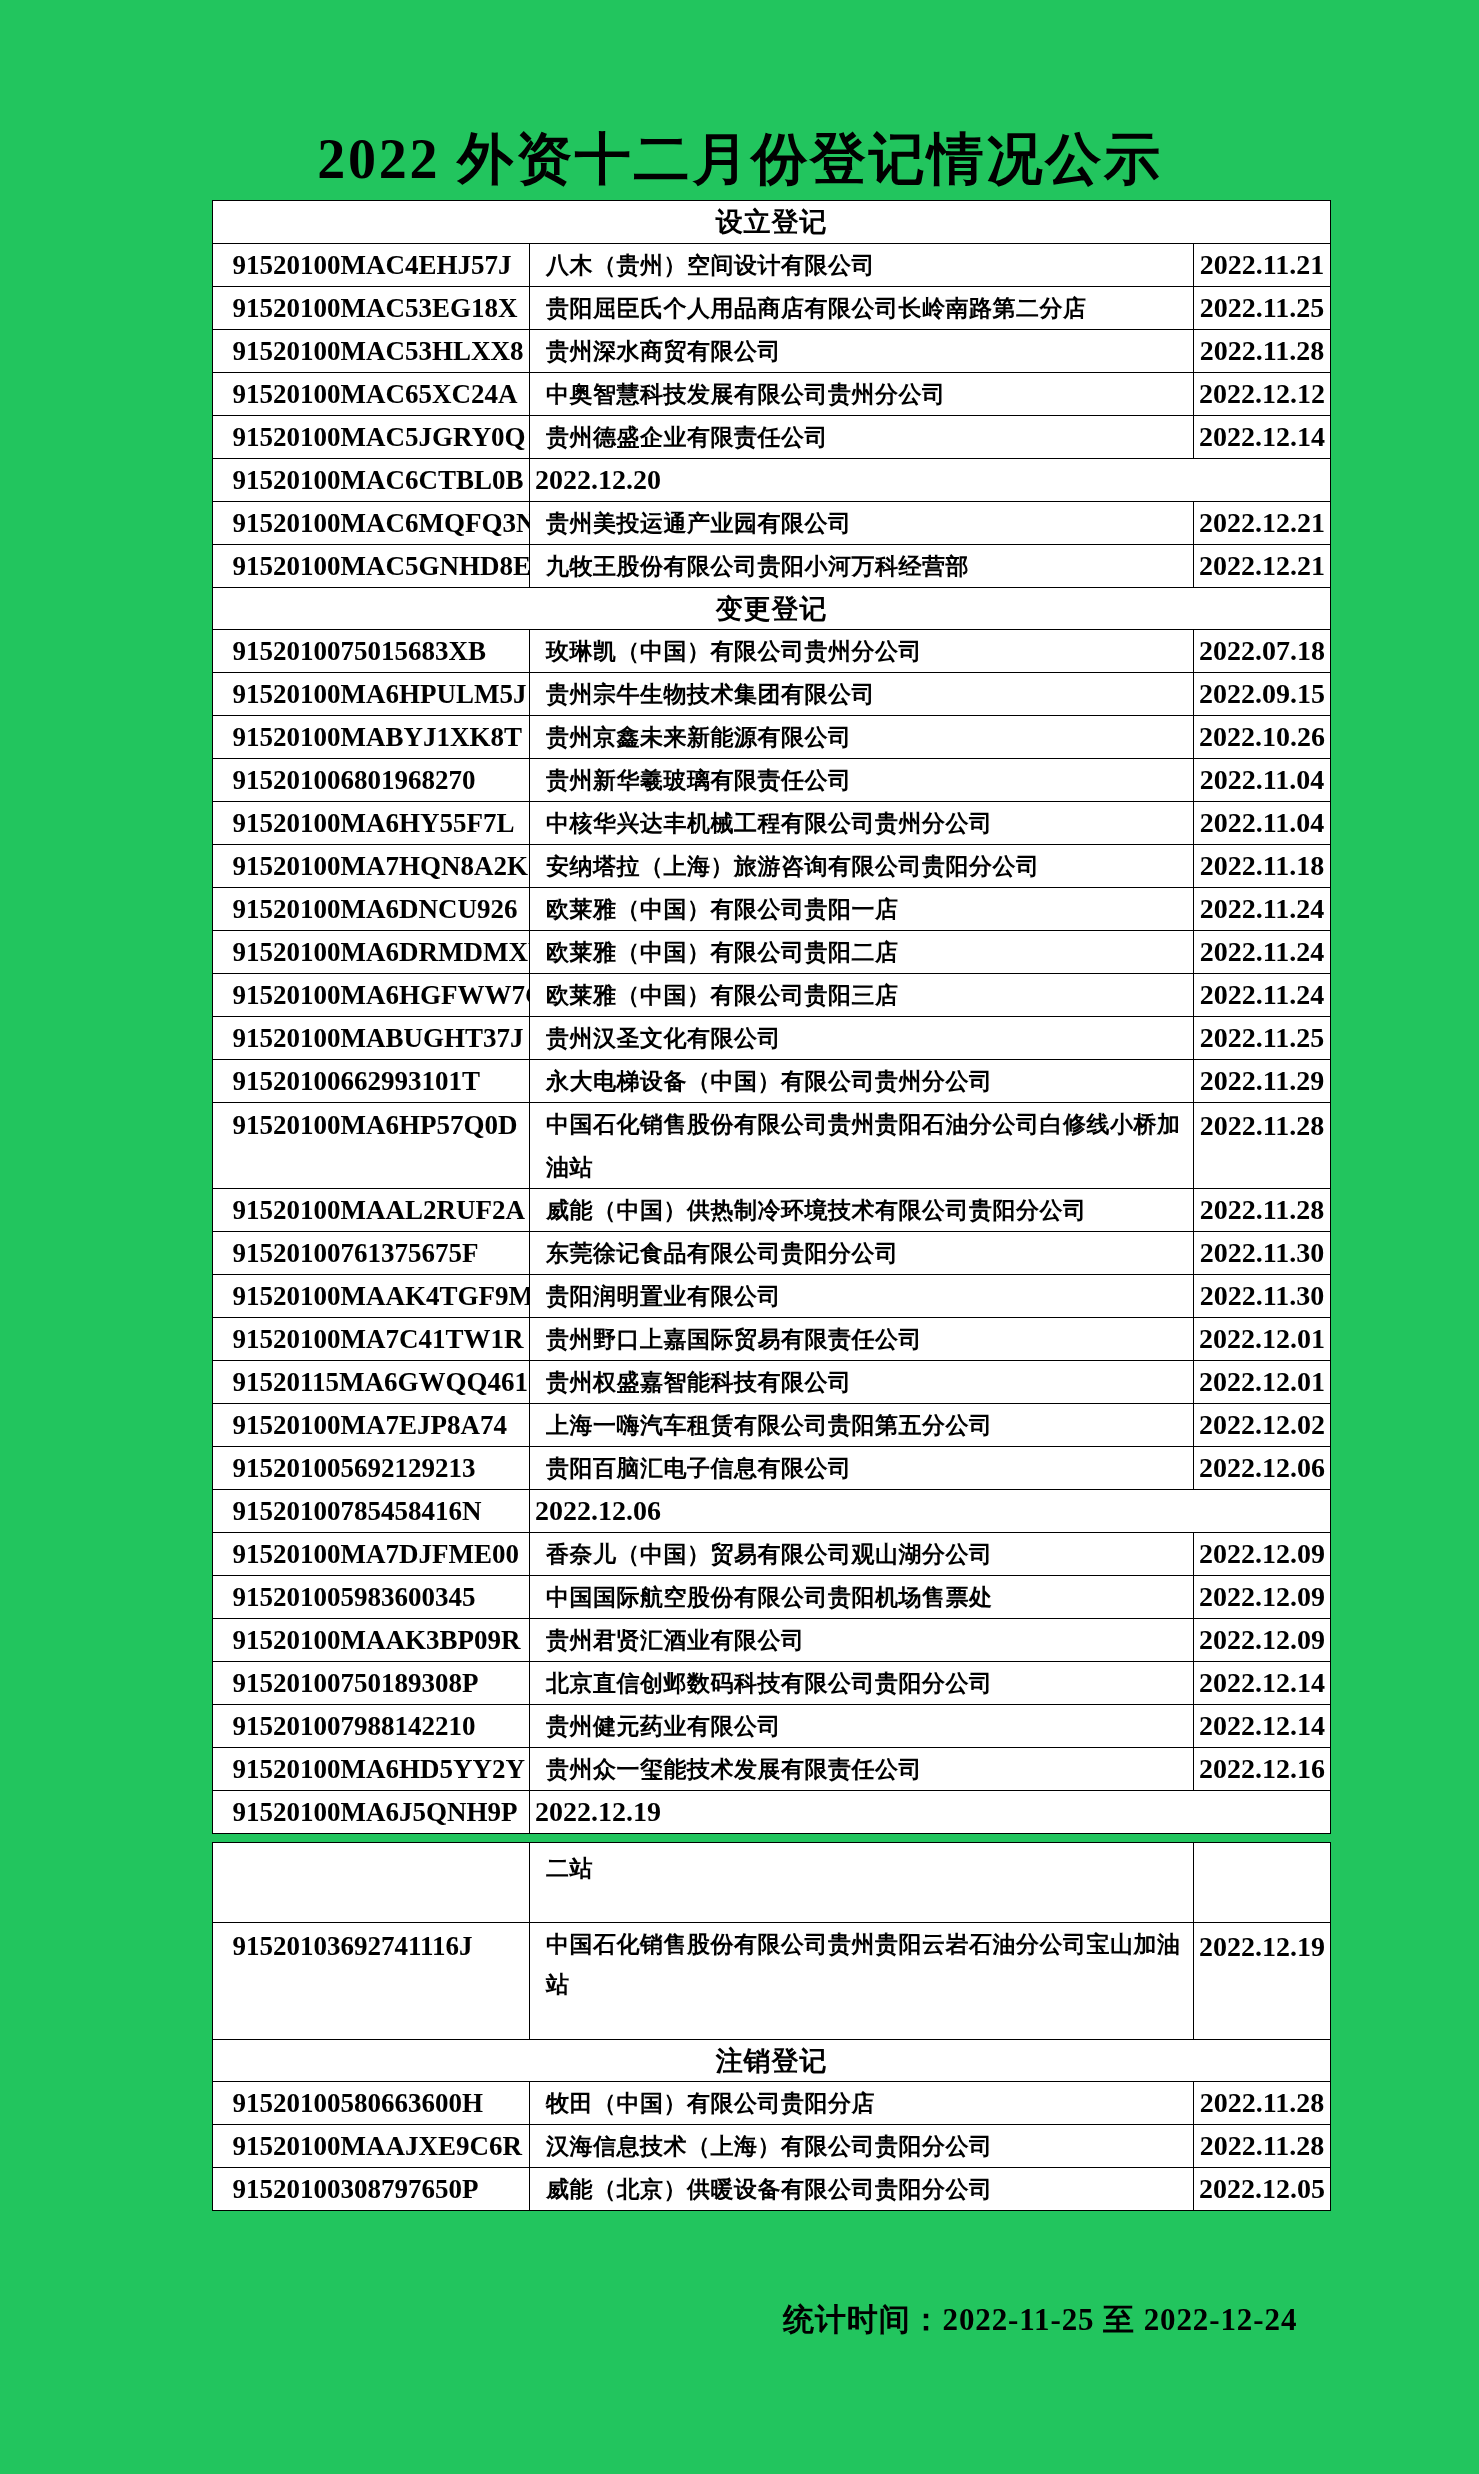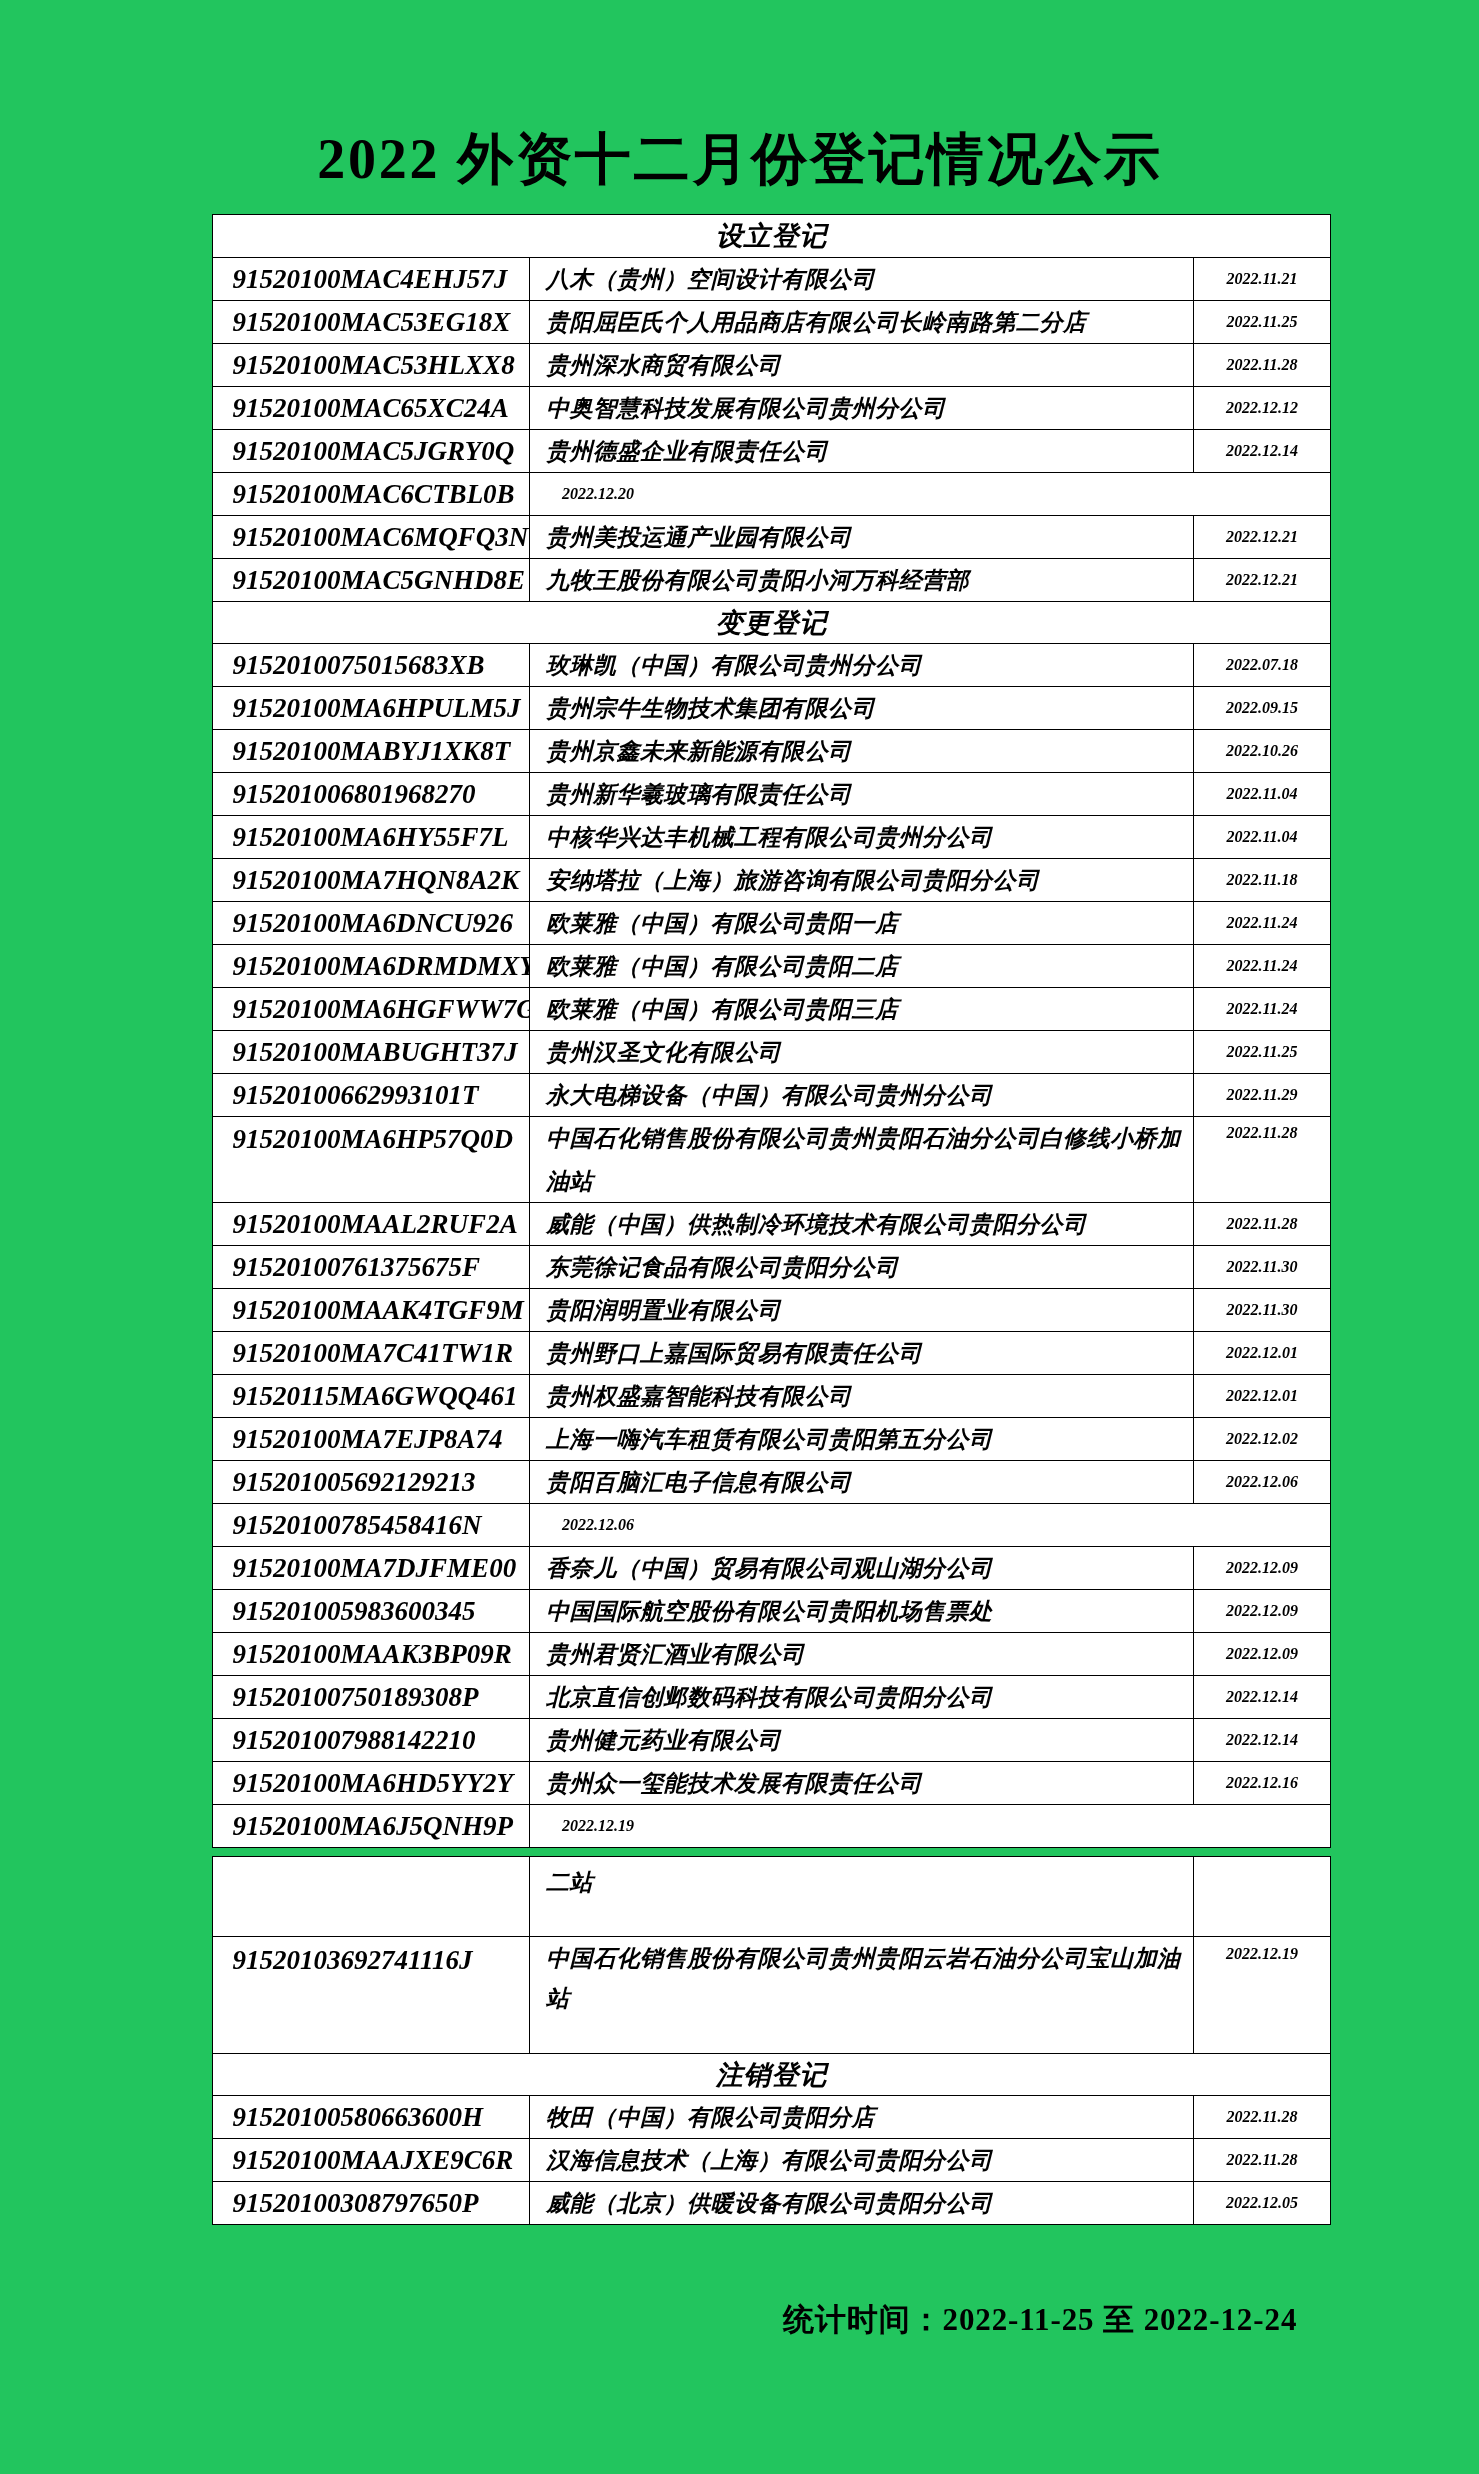--- a/index.html
+++ b/index.html
@@ -4,33 +4,33 @@
 <style>
   html,body{margin:0;padding:0;background:#fff;}
   .page{
     position:relative;width:1480px;height:2475px;background:#22c55e;overflow:hidden;
     font-family:"Liberation Serif","DejaVu Serif",serif;font-weight:bold;color:#000;
   }
   .title{
     position:absolute;top:129px;left:0;width:1480px;margin:0;
     text-align:center;font-size:56px;line-height:1.1;letter-spacing:2.8px;font-weight:bold;
   }
-  .tbl{position:absolute;left:212px;top:214px;width:1119px;font-style:italic;}
+  .tbl{position:absolute;left:212px;top:200px;width:1119px;}
   .block{border:1.9px solid #000;width:1119px;box-sizing:border-box;background:#fff;}
   .block + .block{margin-top:8.4px;}
   .row{display:flex;box-sizing:border-box;border-top:1.9px solid #000;height:43px;}
   .block > .row:first-child{border-top:none;}
   .row.section{height:42px;align-items:center;justify-content:center;}
   .sec{font-size:27px;text-align:center;letter-spacing:0.9px;}
   .c{box-sizing:border-box;display:flex;overflow:hidden;}
   .c1{width:316px;padding-left:19.6px;font-size:27px;align-items:center;white-space:nowrap;}
   .c2{flex:1;border-left:1.9px solid #000;padding-left:16px;font-size:23px;
       flex-direction:column;align-items:flex-start;justify-content:center;}
   .c2 .ln{white-space:nowrap;letter-spacing:0.5px;}
-  .c3{width:137px;border-left:1.9px solid #000;font-size:16px;align-items:center;justify-content:center;white-space:nowrap;}
+  .c3{width:137px;border-left:1.9px solid #000;font-size:28px;align-items:center;justify-content:center;white-space:nowrap;}
   
   .row.two{height:86px;justify-content:flex-end;}
   .row.two .ln{line-height:43px;}
   .row.two .c1,.row.two .c3{align-items:flex-start;padding-top:6.5px;}
   
   .row.cont{height:79px;}
   .row.cont .c2{justify-content:flex-start;padding-top:11.2px;}
   .row.cont .ln{line-height:28px;}
   
   .row.big{height:117px;}

